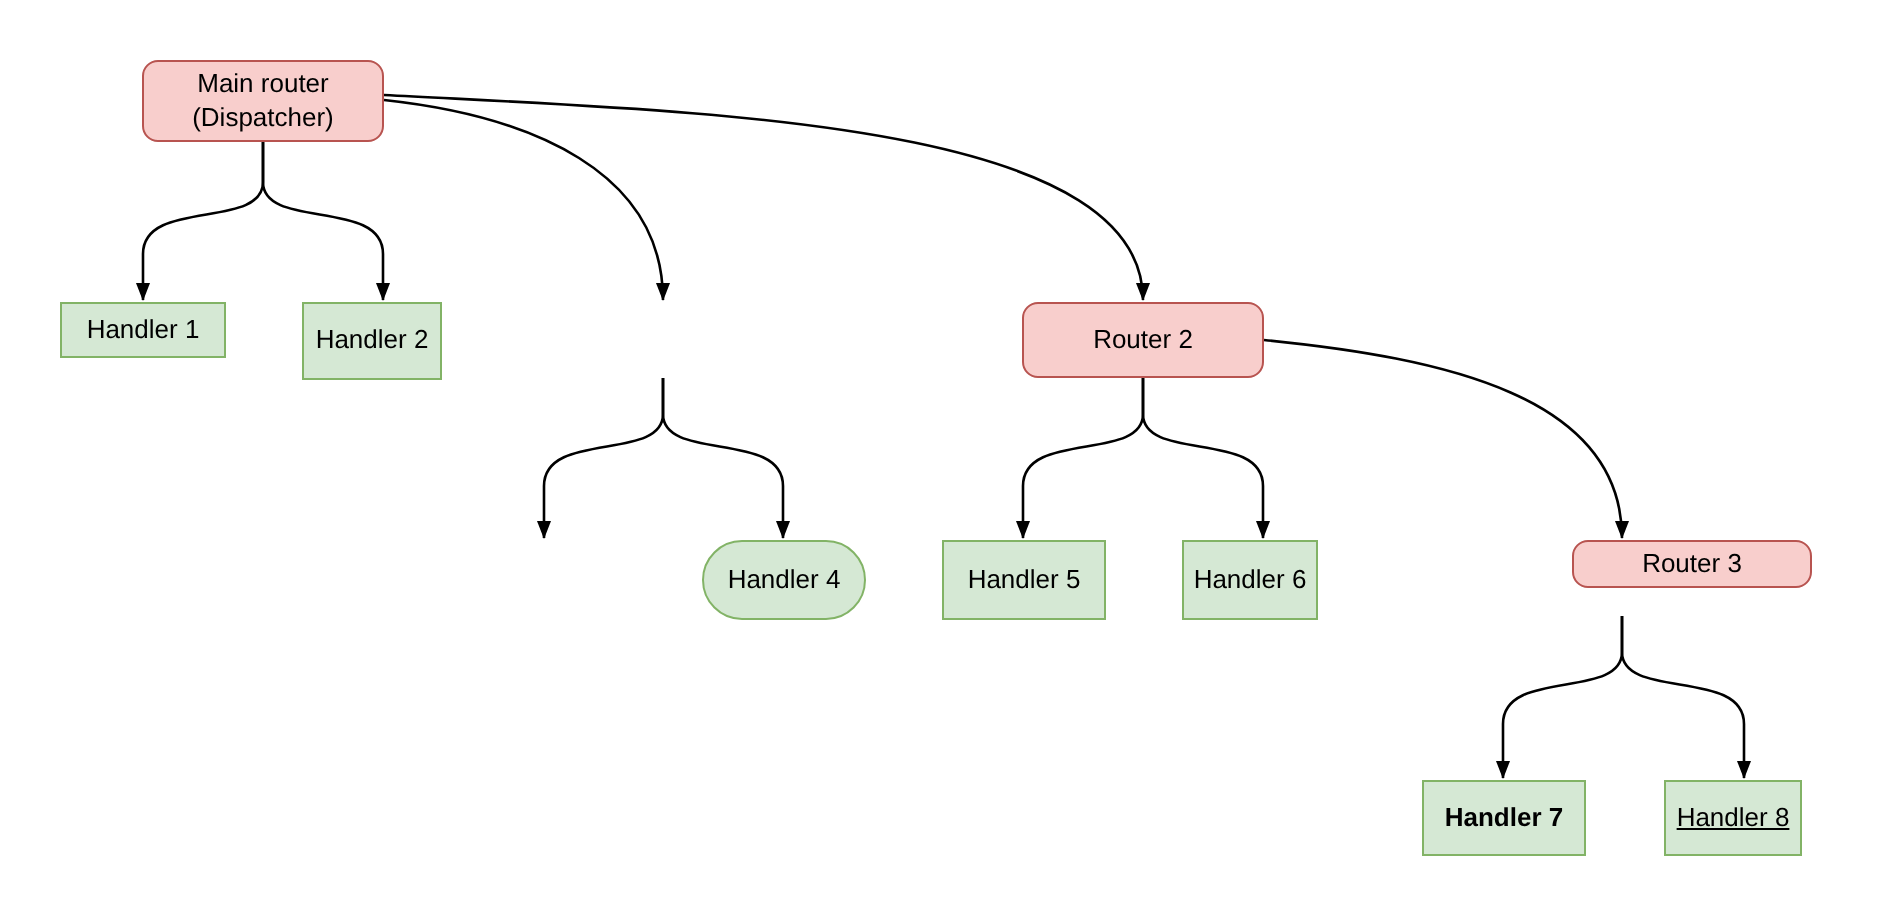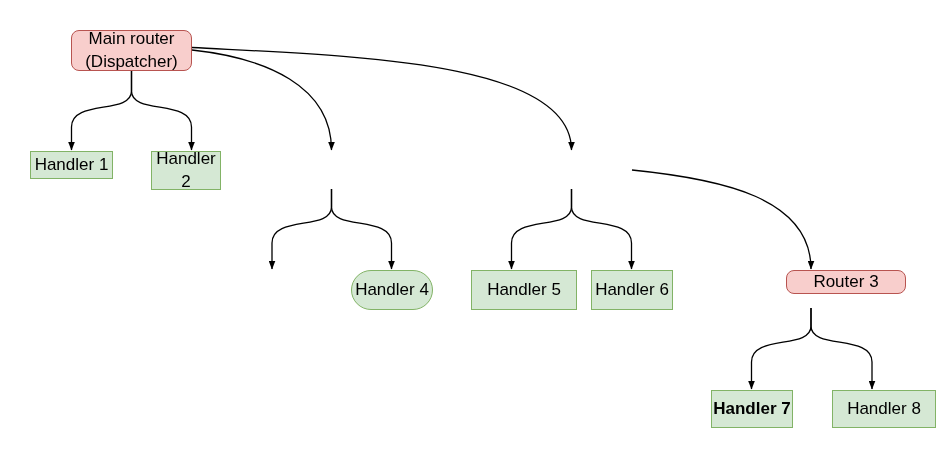--- a/index.html
+++ b/index.html
@@ -9,21 +9,21 @@
     width:941px; height:461px;
     background:var(--background, #ffffff);
     overflow:hidden;
   }
   .edges { position:absolute; left:0; top:0; width:941px; height:461px; }
   .node {
     position:absolute;
     box-sizing:border-box;
     display:flex; align-items:center; justify-content:center;
     text-align:center;
-    font-size:17px; line-height:1.3;
+    font-size:13px; line-height:1.3;
     color:var(--text, #000);
     white-space:pre-line;
     z-index:2;
   }
   .node.router {
     background:var(--router-fill, #f8cecc);
     border:1.5px solid var(--router-border, #b85450);
     border-radius:8px;
   }
   .node.handler {
@@ -57,27 +57,28 @@
   </svg>
 
   <div class="node router" style="left:71px; top:30px; width:121px; height:41px;">Main router
 (Dispatcher)</div>
 
   <div class="node handler" style="left:30px; top:151px; width:83px; height:28px;">Handler 1</div>
 
   <div class="node handler" style="left:151px; top:151px; width:70px; height:39px;">Handler 2</div>
 
 
+  <div class="node router" style="left:511px; top:151px; width:121px; height:38px;">Router 2</div>
 
 
   <div class="node handler" style="left:351px; top:270px; width:82px; height:40px;border-radius:20px;">Handler 4</div>
 
-  <div class="node handler" style="left:471px; top:270px; width:106px; height:40px;text-align:center;">Handler 5</div>
+  <div class="node handler" style="left:471px; top:270px; width:82px; height:40px;text-align:center;">Handler 5</div>
 
-  <div class="node handler" style="left:591px; top:270px; width:82px; height:40px;">Handler 6</div>
+  <div class="node handler" style="left:591px; top:270px; width:68px; height:40px;">Handler 6</div>
 
   <div class="node router" style="left:786px; top:270px; width:120px; height:24px;">Router 3</div>
 
   <div class="node handler" style="left:711px; top:390px; width:82px; height:38px;font-weight:bold;">Handler 7</div>
 
-  <div class="node handler" style="left:832px; top:390px; width:104px; height:38px;">Handler 8</div>
+  <div class="node handler" style="left:832px; top:390px; width:69px; height:38px;text-decoration:underline;">Handler 8</div>
 
 </div>
 
 </body></html>

